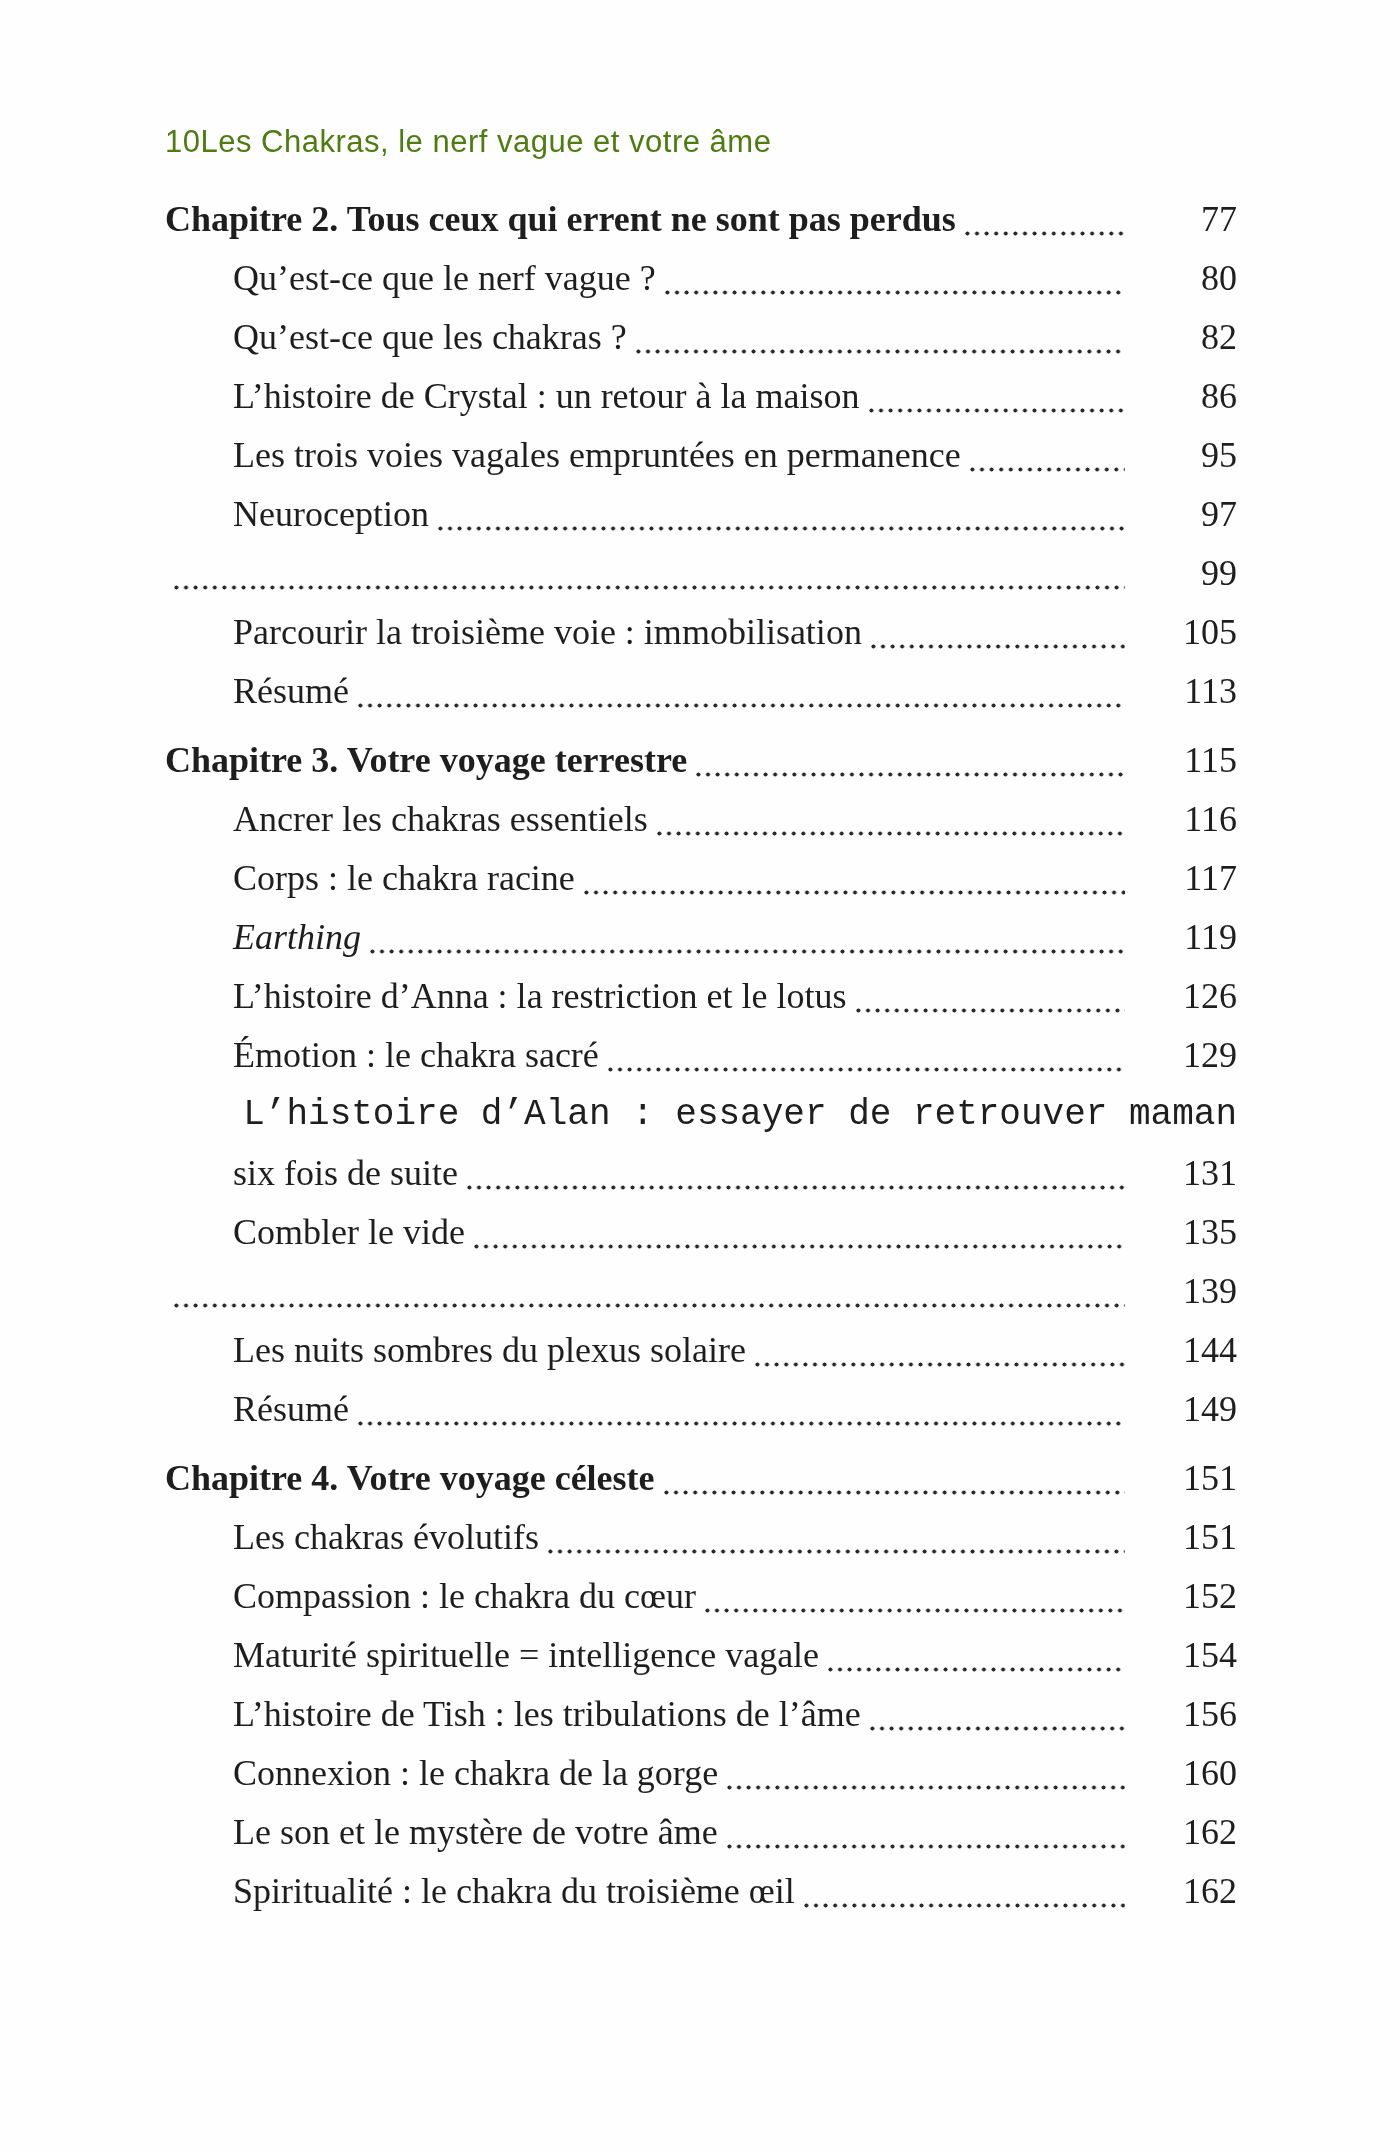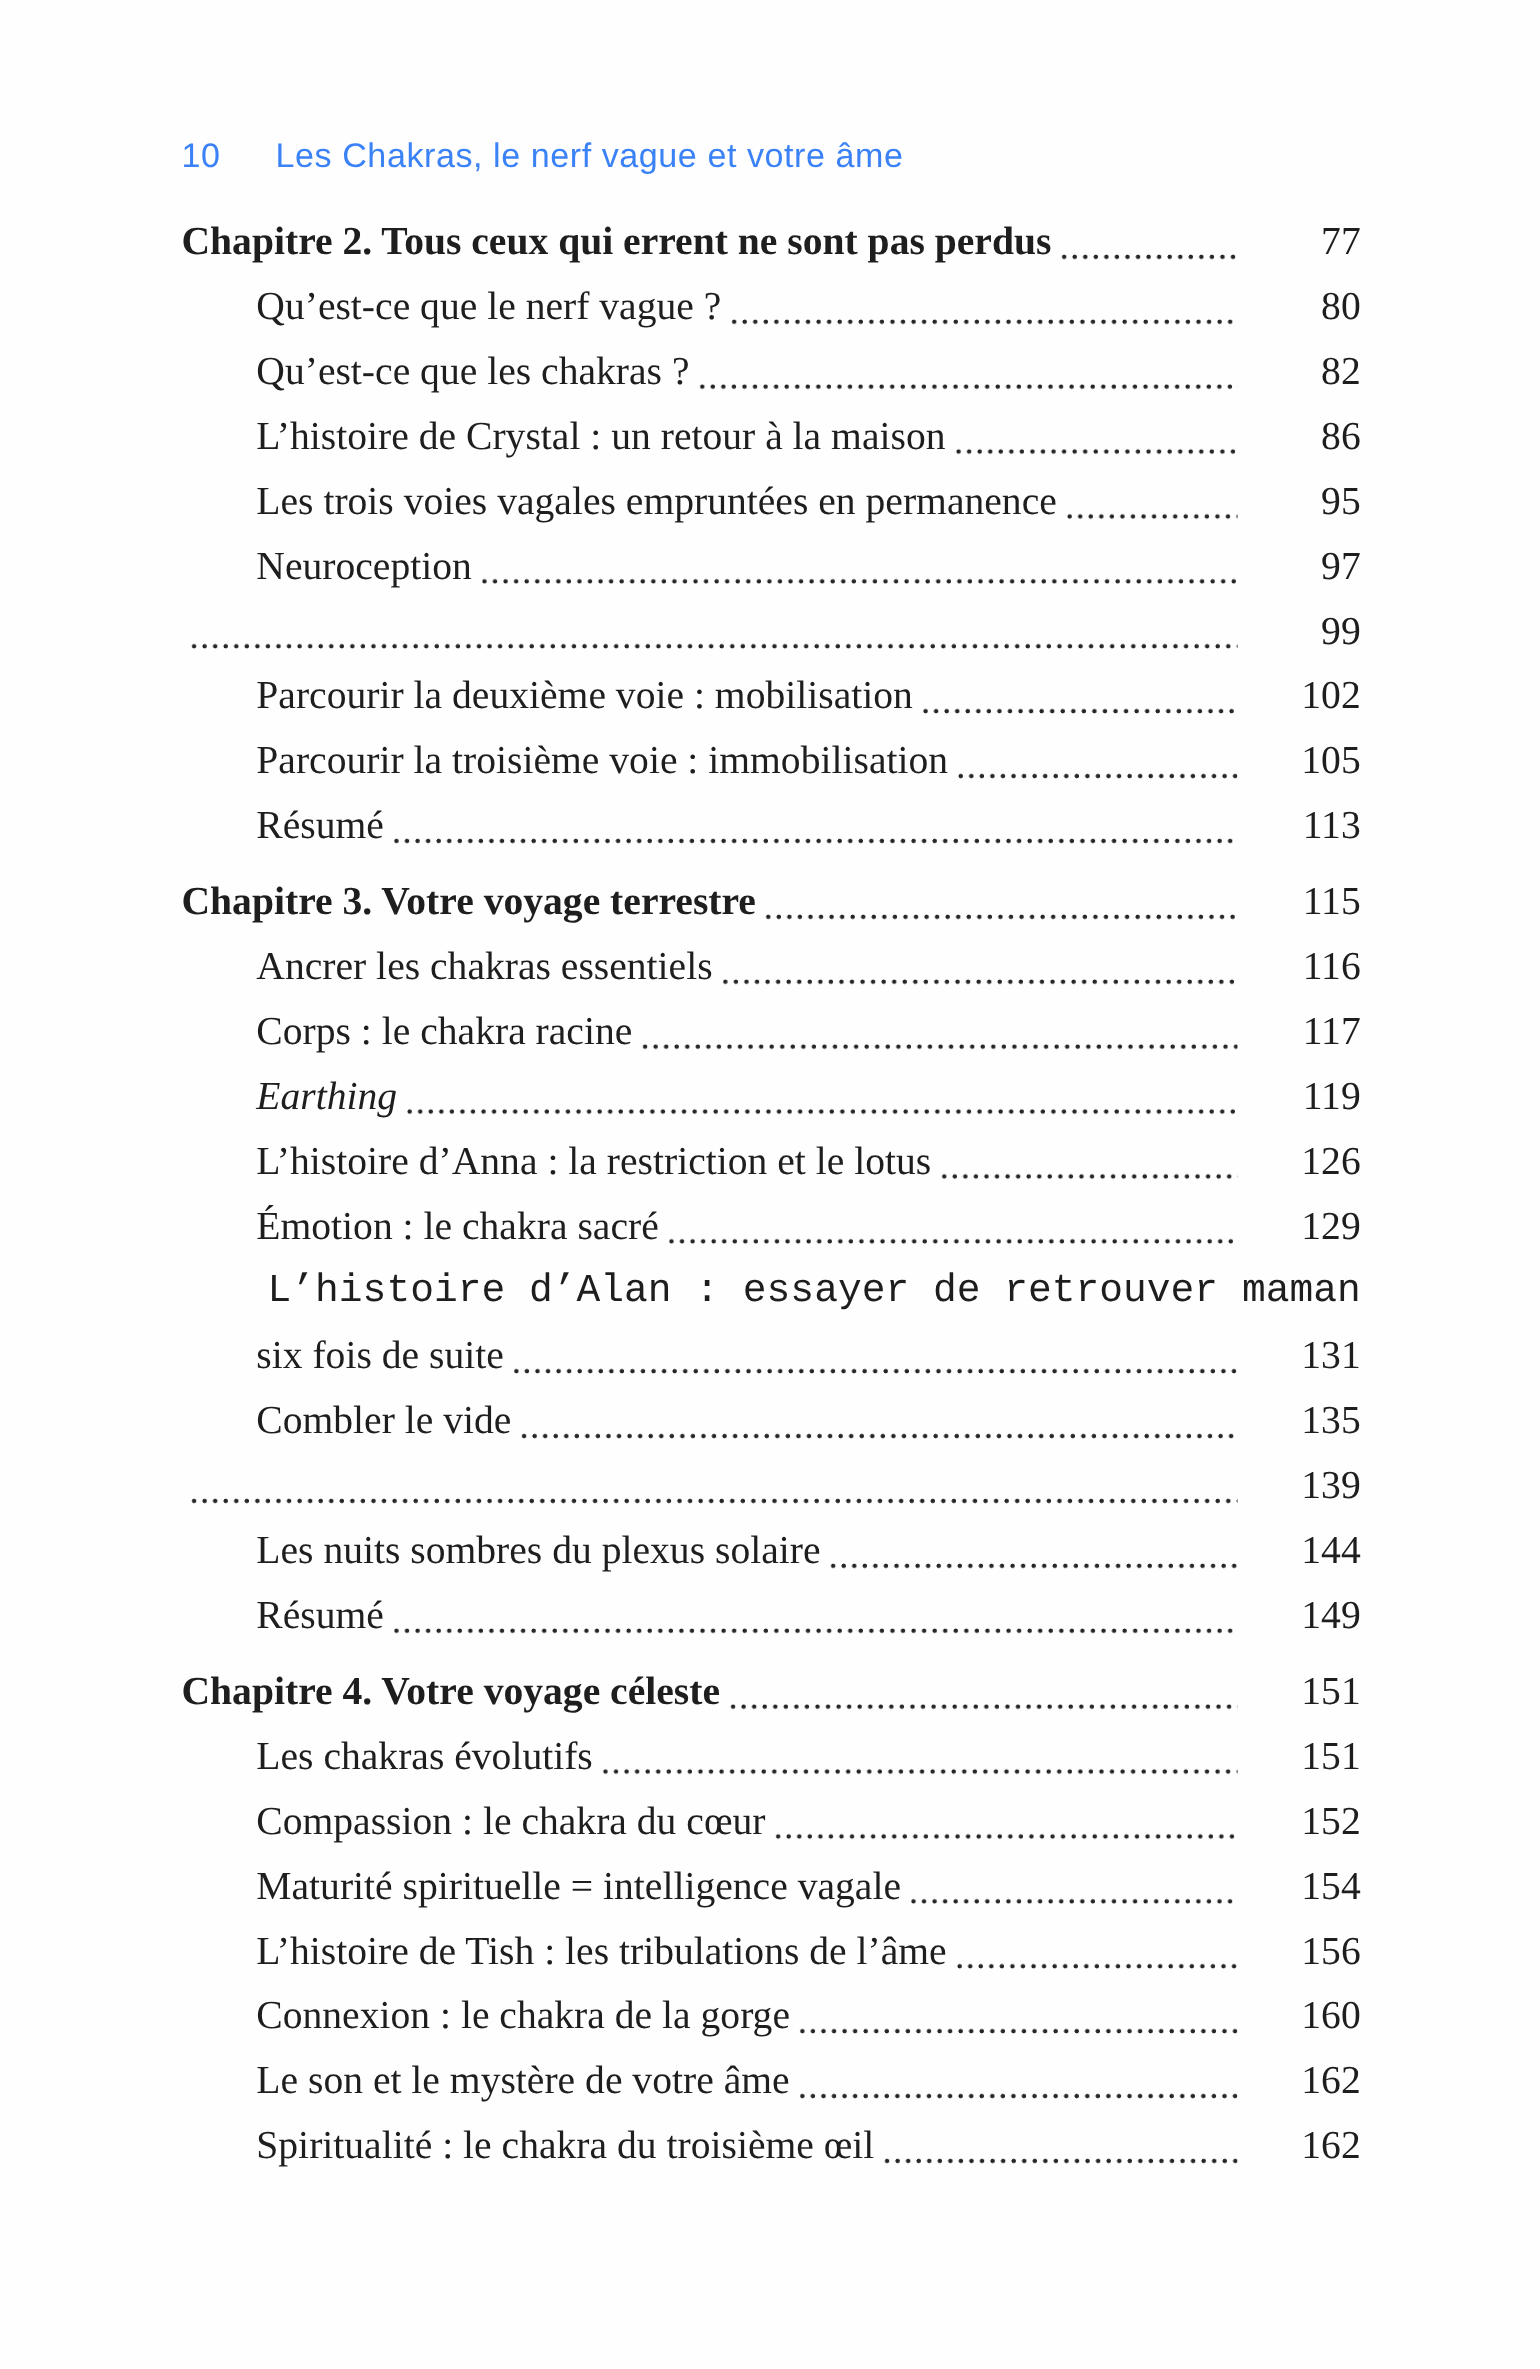--- a/index.html
+++ b/index.html
@@ -15,26 +15,25 @@
     height: 2154px;
     background: #fefefe;
     padding: 122px 163px 0 165px;
     font-family: "Liberation Serif", serif;
     color: #1e1e1e;
   }
   
   .running-header {
     display: flex;
     align-items: baseline;
-    column-gap: 50px;
     font-family: "Liberation Sans", sans-serif;
     font-size: 31px;
     font-weight: 400;
     letter-spacing: 0.5px;
-    color: #3b82f6;
+    color: #4d7c0f;
     line-height: 40px;
     white-space: nowrap;
   }
   
   .toc { margin-top: 28px; }
   .row {
     display: flex;
     align-items: baseline;
     line-height: 59px;
     font-size: 36px;
@@ -98,25 +97,20 @@
       <div class="row sub">
     <span class="title">Neuroception</span>
     <span class="dots"></span>
     <span class="pnum">97</span>
   </div>
       <div class="row sub">
     <span class="dots"></span>
     <span class="pnum">99</span>
   </div>
       <div class="row sub">
-    <span class="title">Parcourir la deuxième voie : mobilisation</span>
-    <span class="dots"></span>
-    <span class="pnum">102</span>
-  </div>
-      <div class="row sub">
     <span class="title">Parcourir la troisième voie : immobilisation</span>
     <span class="dots"></span>
     <span class="pnum">105</span>
   </div>
       <div class="row sub">
     <span class="title">Résumé</span>
     <span class="dots"></span>
     <span class="pnum">113</span>
   </div>
       <div class="row chapter">

